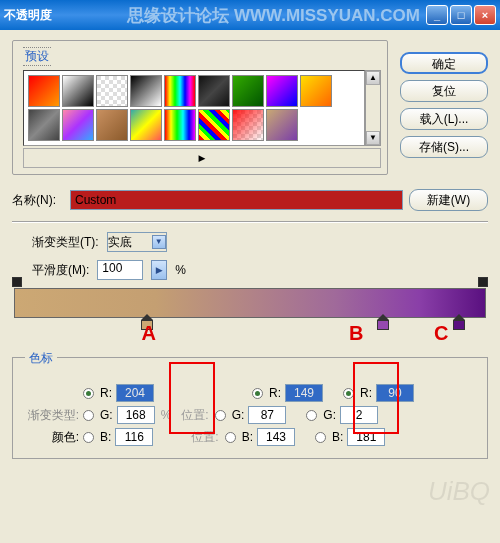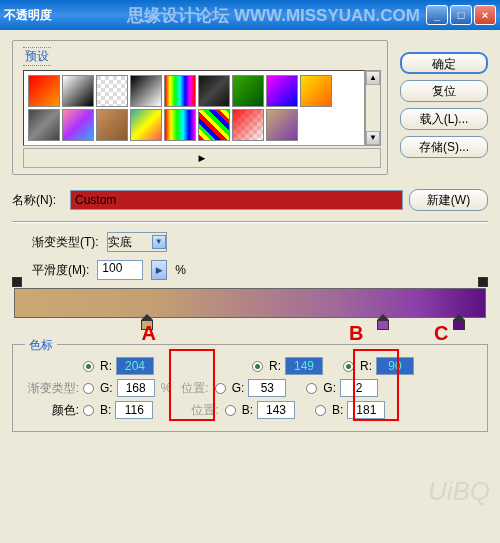--- a/index.html
+++ b/index.html
@@ -56,29 +56,29 @@
 .topstop{position:absolute;top:-11px;width:10px;height:10px;border:1px solid #333;background:#222}
 .topstop.l{left:-2px}.topstop.r{right:-2px}
 .botstop{position:absolute;bottom:-13px;width:12px;height:12px}
 .botstop .tri{width:0;height:0;border-left:6px solid transparent;border-right:6px solid transparent;border-bottom:6px solid #333;position:absolute;top:-5px;left:0}
 .botstop .sq{width:12px;height:10px;border:1px solid #333;background:#fff;position:absolute;top:1px}
 .bs1{left:27%}.bs1 .sq{background:#cca874}
 .bs2{left:77%}.bs2 .sq{background:#9549b0}
 .bs3{left:93%}.bs3 .sq{background:#5a1080}
 .letter{position:absolute;top:34px;font-size:20px;font-weight:bold;color:#d00}
 .la{left:27%}.lb{left:71%}.lc{left:89%}
-.stops-box{border:1px solid #a0a0a0;margin-top:26px;padding:8px 6px 8px 10px;position:relative}
+.stops-box{border:1px solid #a0a0a0;margin-top:39px;padding:22px 6px 8px 10px;position:relative}
 .stops-title{position:absolute;top:-8px;left:12px;background:#ece9d8;padding:0 4px;color:#2a63c5}
 .stops-row{display:flex;align-items:center;gap:4px;margin:4px 0}
 .stops-row .lab{width:56px;text-align:right;color:#888}
 .stops-row .lab.on{color:#000}
 .radio{width:11px;height:11px;border:1px solid #777;border-radius:50%;background:#fff;display:inline-block;position:relative;margin-right:2px}
 .radio.sel::after{content:"";position:absolute;inset:2px;border-radius:50%;background:#3a7a3a}
 .val{width:38px;height:18px;border:1px solid #7f9db9;background:#fff;text-align:center;line-height:16px}
-.val.sel{background:#316ac5;color:#5eead4}
+.val.sel{background:#316ac5;color:#e5e5e5}
 .pct{color:#999;margin:0 6px 0 2px}
 .col-gap{width:30px}
 .poslab{color:#999;margin-right:2px}
 .redbox{position:absolute;border:2px solid #e00}
 .rb1{left:156px;top:4px;width:46px;height:72px}
 .rb2{left:340px;top:4px;width:46px;height:72px}
 .wm-bottom{position:absolute;right:16px;bottom:12px;font-style:italic;font-weight:bold;font-size:18px}
 .wm-bottom .u{color:#0aa5d8}.wm-bottom .i{color:#0aa5d8}
 .wm-bottom .bq{color:#ff7f00}.wm-bottom .com{color:#888}
 .wm-overlay{position:absolute;right:10px;bottom:36px;color:rgba(0,0,0,0.08);font-size:26px;font-style:italic;pointer-events:none}
@@ -203,21 +203,21 @@
 
     <div class="stops-row">
       <span class="lab">渐变类型:</span>
       <span class="radio"></span>
       <span>G:</span>
       <div class="val">168</div>
       <span class="pct">%</span>
       <span class="poslab">位置:</span>
       <span class="radio"></span>
       <span>G:</span>
-      <div class="val">53</div>
+      <div class="val">87</div>
       <span style="width:12px"></span>
       <span class="radio"></span>
       <span>G:</span>
       <div class="val">2</div>
     </div>
 
     <div class="stops-row">
       <span class="lab on">颜色:</span>
       <span class="radio"></span>
       <span>B:</span>

